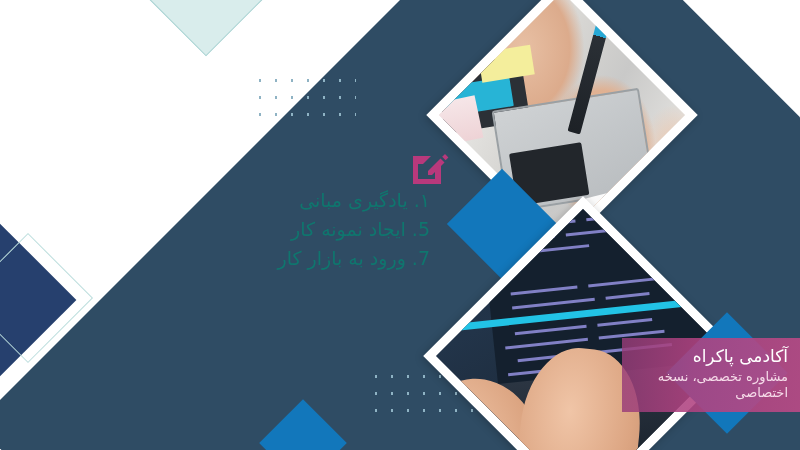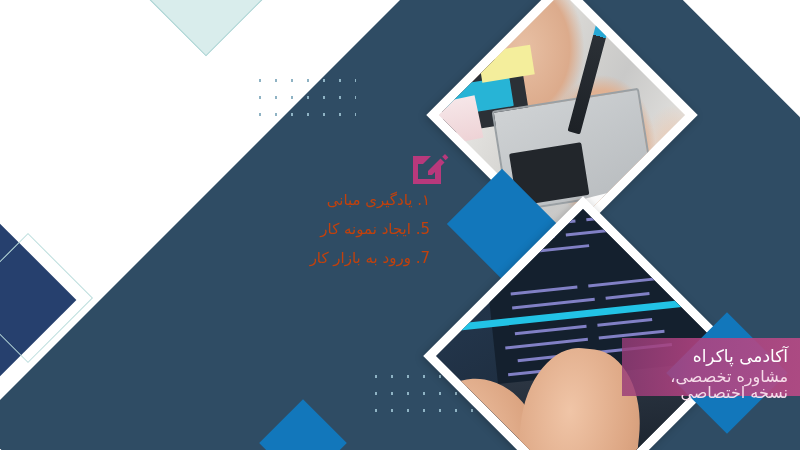--- a/index.html
+++ b/index.html
@@ -267,50 +267,50 @@
   }
 
   
   #list {
     position: absolute;
     left: 40px;
     top: 186px;
     width: 390px;
     text-align: right;
     direction: rtl;
-    color: #c2410c;
-    font-size: 15px;
+    color: #0f766e;
+    font-size: 19px;
     line-height: 29px;
     font-weight: 400;
     letter-spacing: 0;
   }
   #list .line { white-space: nowrap; }
 
   
   #brand {
     position: absolute;
     left: 622px;
     top: 338px;
     width: 178px;
-    height: 58px;
+    height: 74px;
     background: linear-gradient(95deg, rgba(150,60,120,0.82) 0%, rgba(176,66,128,0.88) 40%, rgba(186,74,134,0.9) 100%);
     direction: rtl;
     text-align: right;
     padding: 7px 12px 0 12px;
     box-sizing: border-box;
     color: #ffffff;
   }
   #brand .bname {
     font-size: 17px;
     line-height: 22px;
     font-weight: 400;
     color: #ffffff;
   }
   #brand .btag {
-    font-size: 16px;
+    font-size: 13px;
     line-height: 16px;
     color: #f6dbe9;
     margin-top: 2px;
   }
 </style>
 </head>
 <body>
 
 <div id="stage">
 

